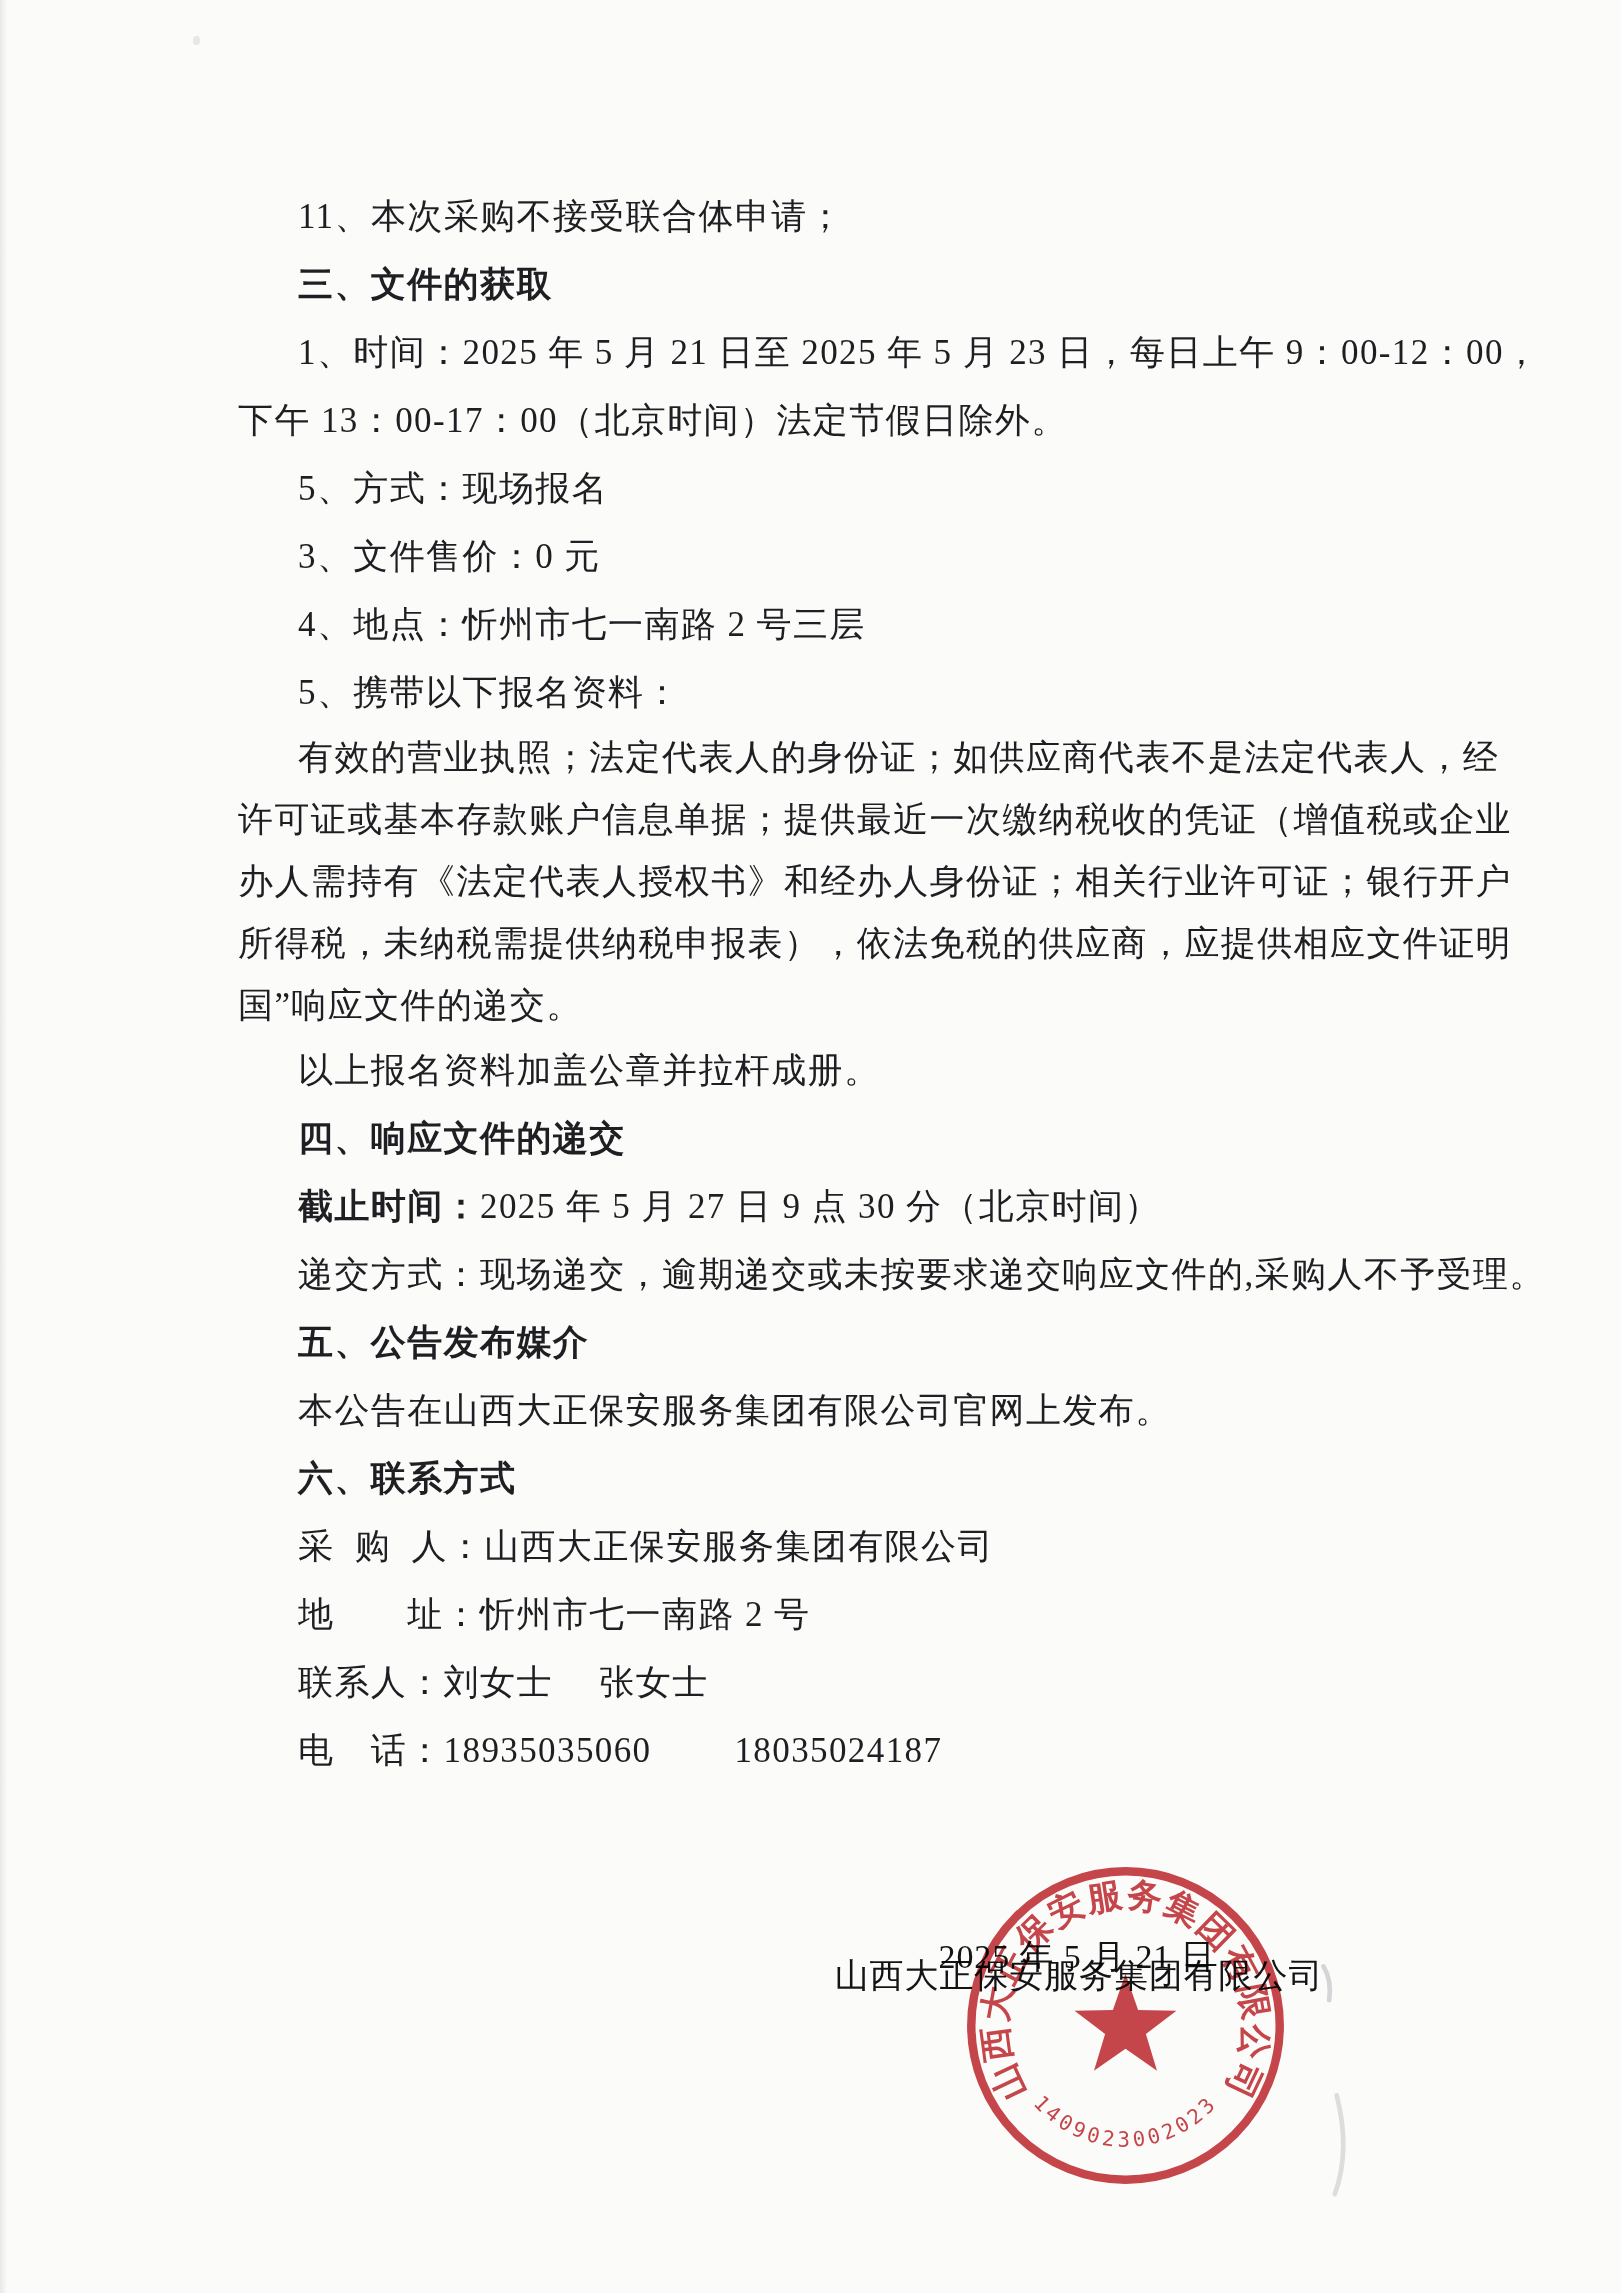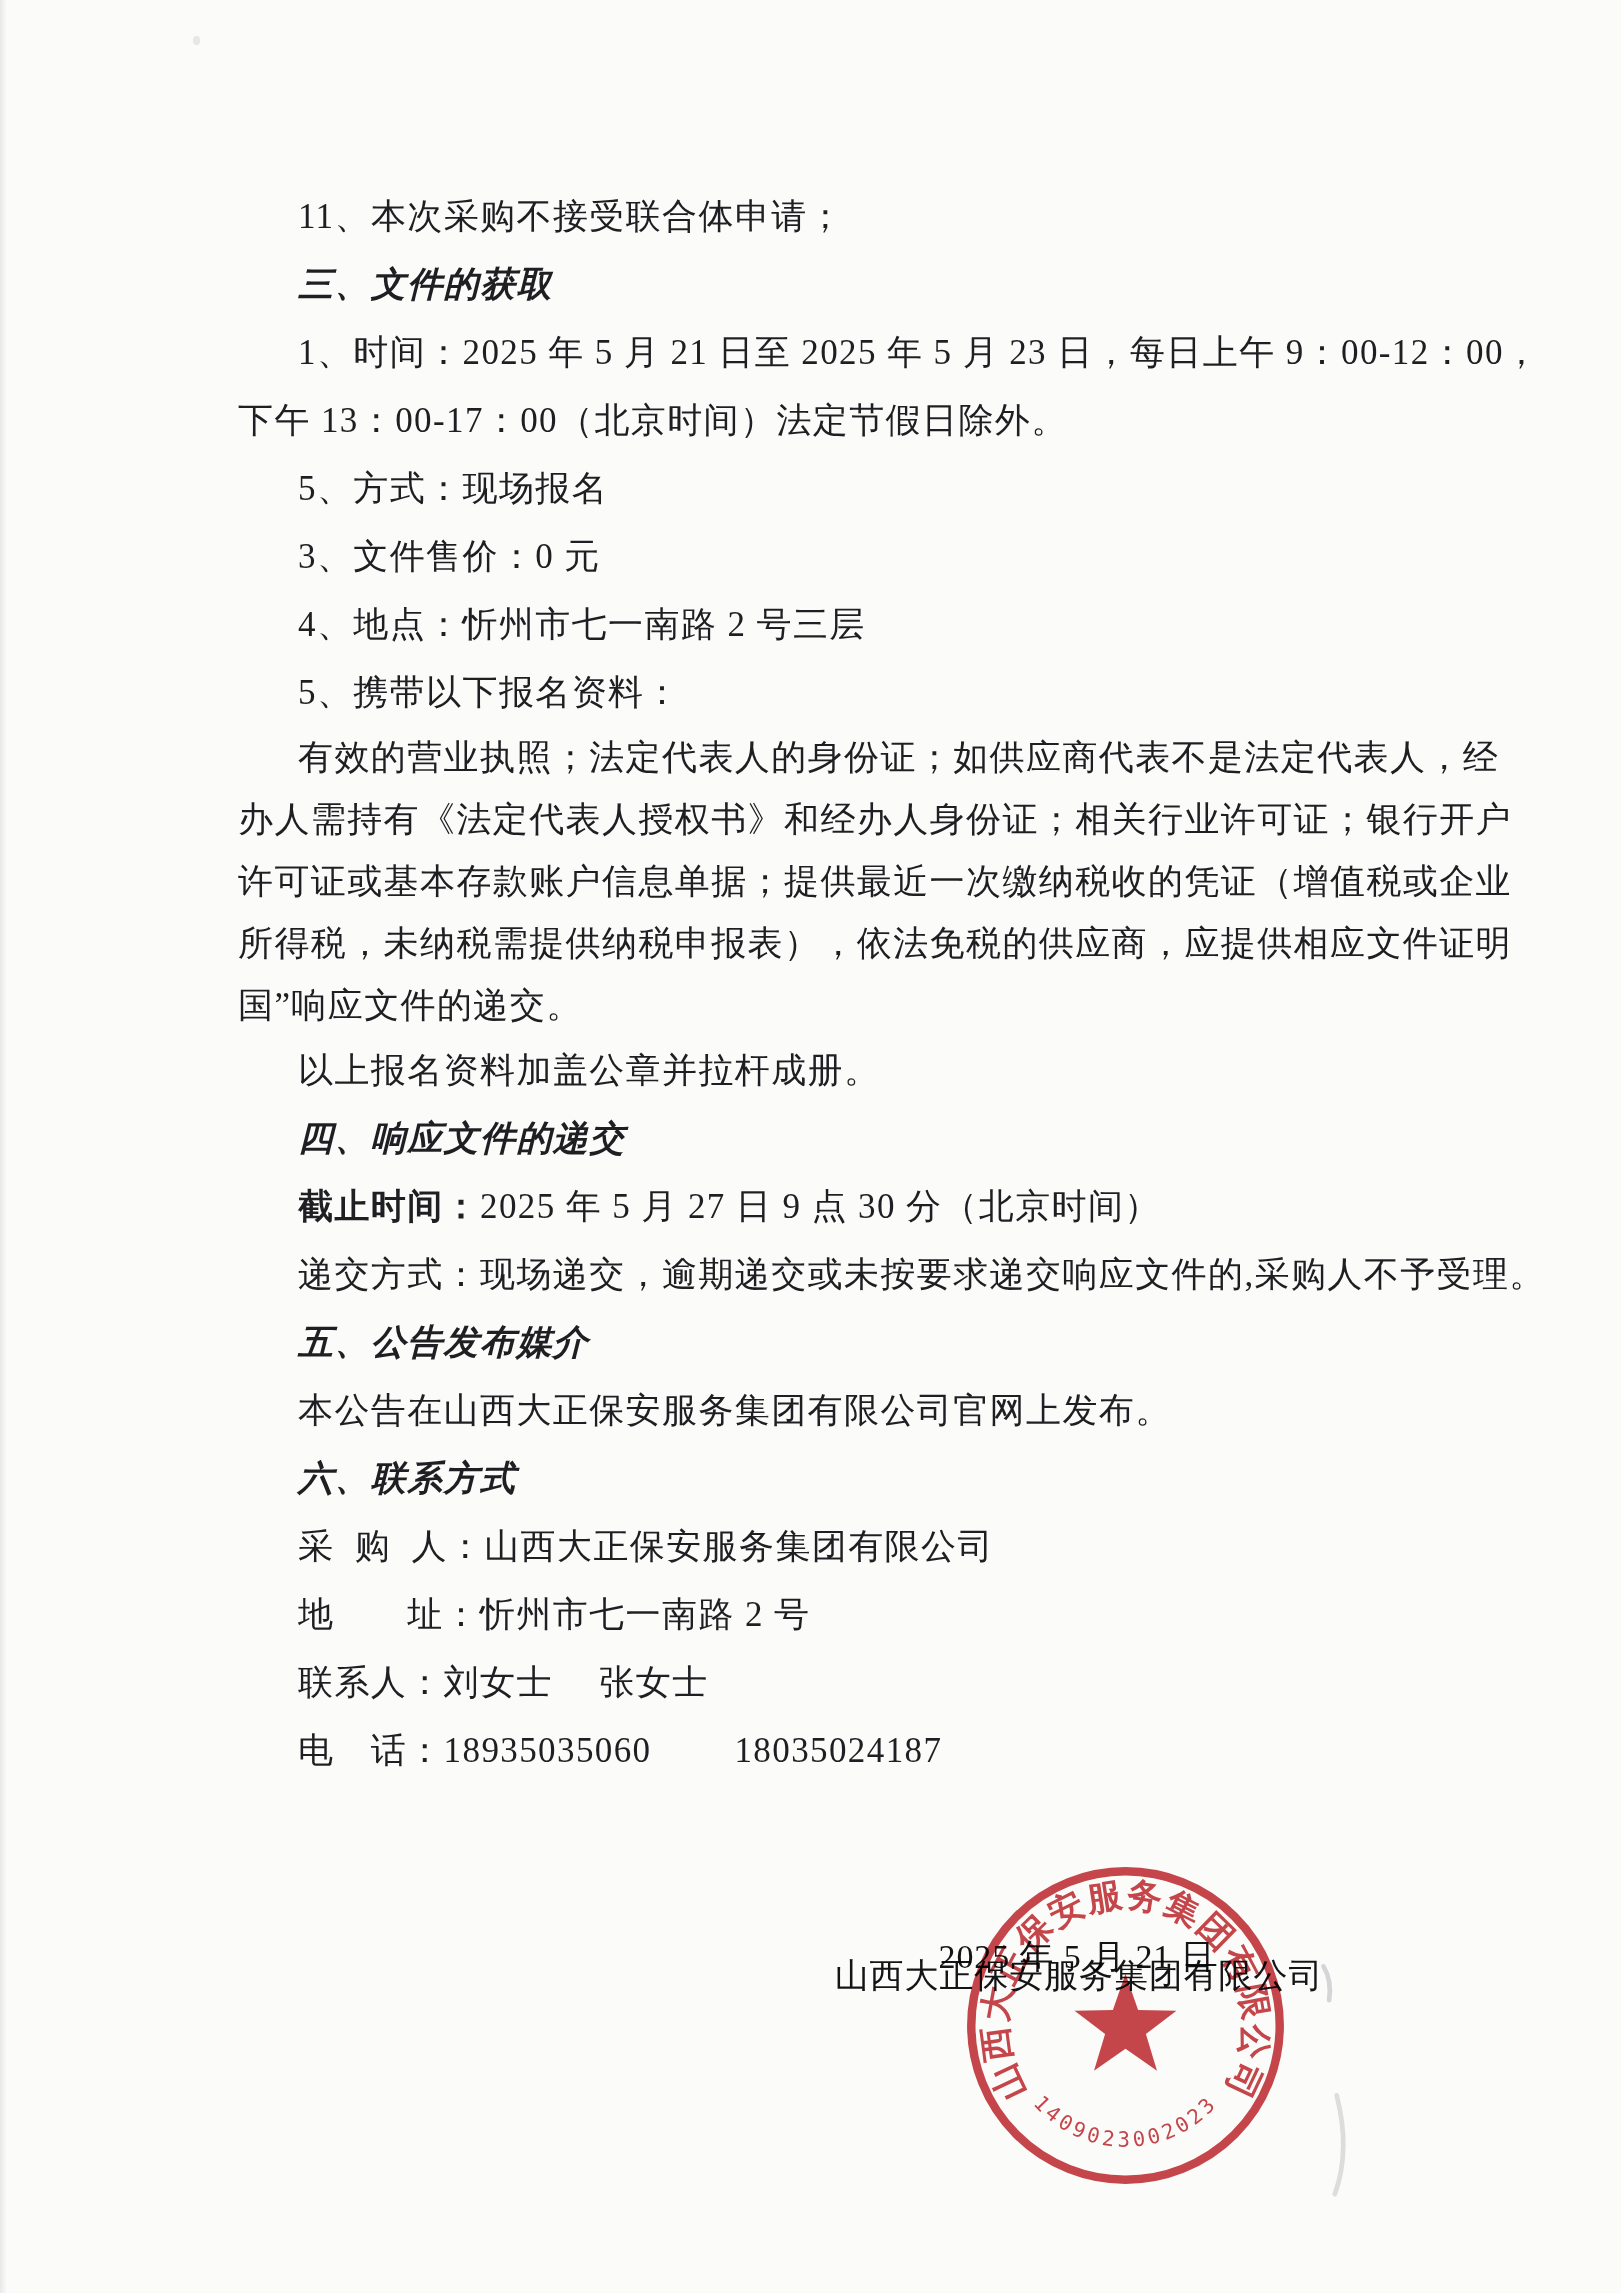--- a/index.html
+++ b/index.html
@@ -30,21 +30,21 @@
     left: 238px; top: 183px; width: 1337px;
     font-size: 35px; letter-spacing: 1.4px;
     color: #1f1f23;
   }
   .line {
     height: 68px; line-height: 68px;
     white-space: pre;
   }
   .para .line { height: 62px; line-height: 62px; }
   .indent { padding-left: 60px; }
-  .heading { font-weight: bold; font-style: italic; }
+  .heading { font-weight: bold; }
   .b { font-weight: bold; text-align: right; }
   .sig {
     position: absolute;
     transform: translateX(-50%);
     font-size: 34px; letter-spacing: 0.9px;
     white-space: pre;
     color: #141416;
     mix-blend-mode: multiply;
     z-index: 3;
   }
@@ -79,22 +79,22 @@
     <div class="line indent heading">三、文件的获取</div>
     <div class="line indent">1、时间：2025 年 5 月 21 日至 2025 年 5 月 23 日，每日上午 9：00-12：00，</div>
     <div class="line">下午 13：00-17：00（北京时间）法定节假日除外。</div>
     <div class="line indent">5、方式：现场报名</div>
     <div class="line indent">3、文件售价：0 元</div>
     <div class="line indent">4、地点：忻州市七一南路 2 号三层</div>
     <div class="line indent">5、携带以下报名资料：</div>
 
     <div class="para">
       <div class="line indent">有效的营业执照；法定代表人的身份证；如供应商代表不是法定代表人，经</div>
+      <div class="line">许可证或基本存款账户信息单据；提供最近一次缴纳税收的凭证（增值税或企业</div>
       <div class="line">办人需持有《法定代表人授权书》和经办人身份证；相关行业许可证；银行开户</div>
-      <div class="line">许可证或基本存款账户信息单据；提供最近一次缴纳税收的凭证（增值税或企业</div>
       <div class="line">所得税，未纳税需提供纳税申报表），依法免税的供应商，应提供相应文件证明</div>
       <div class="line">国”响应文件的递交。</div>
     </div>
 
     <div class="line indent">以上报名资料加盖公章并拉杆成册。</div>
 
     <div class="line indent heading">四、响应文件的递交</div>
     <div class="line indent"><span class="b">截止时间：</span><span>2025 年 5 月 27 日 9 点 30 分（北京时间）</span></div>
     <div class="line indent">递交方式：现场递交，逾期递交或未按要求递交响应文件的,采购人不予受理。</div>
 

